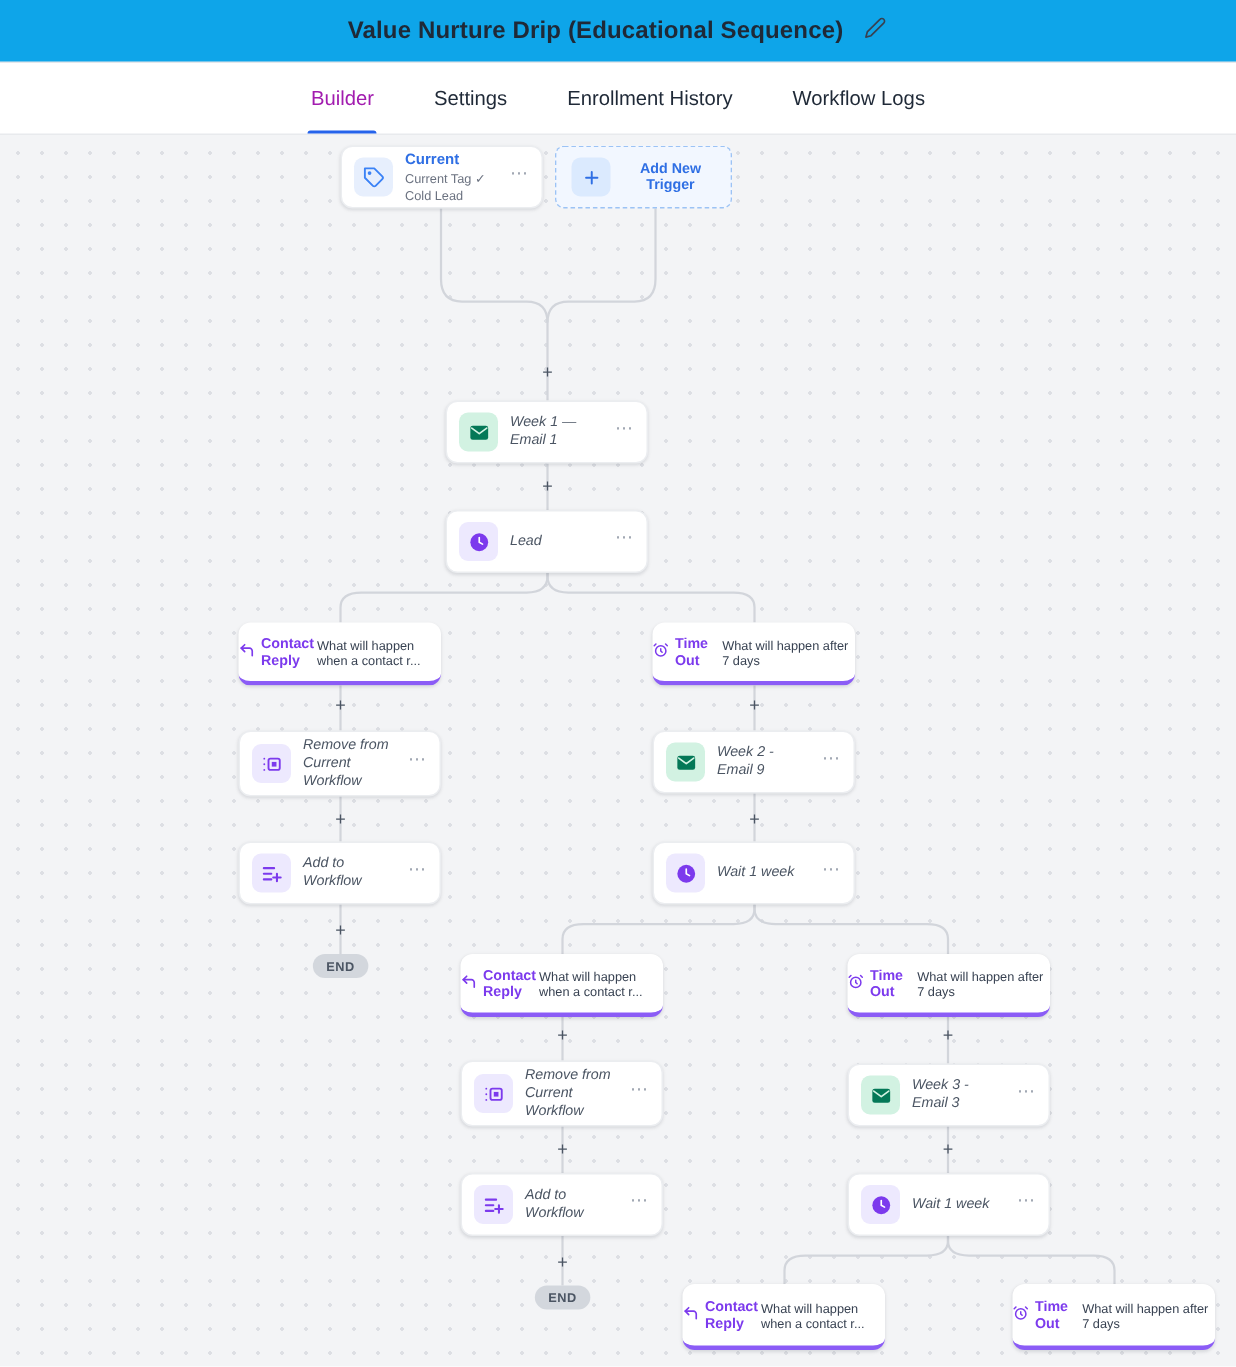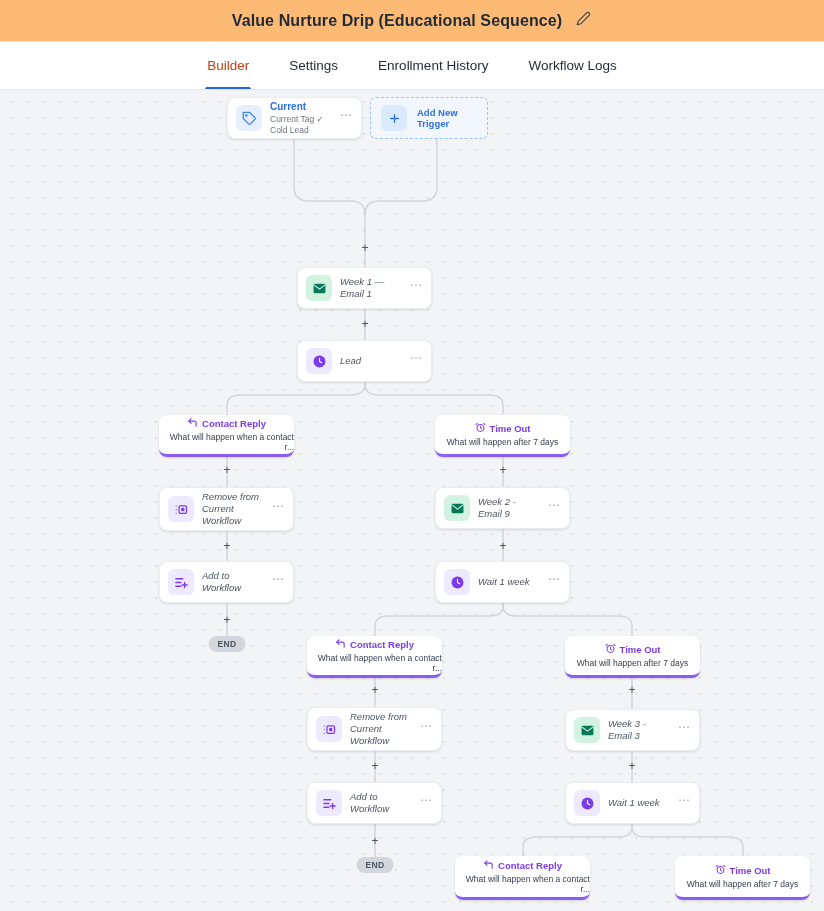--- a/index.html
+++ b/index.html
@@ -1,25 +1,25 @@
 <!DOCTYPE html>
 <html><head>
 <meta charset="utf-8">
 <style>
   * { margin:0; padding:0; box-sizing:border-box; }
   html,body { width:824px; height:911px; font-family:"Liberation Sans", sans-serif; background:#fff; overflow:hidden; }
 
   
-  .titlebar { height:42px; background:#fdba74; border-bottom:1px solid #e5e7eb; display:flex; align-items:center; justify-content:center; gap:12px; }
+  .titlebar { height:42px; background:#0ea5e9; border-bottom:1px solid #e5e7eb; display:flex; align-items:center; justify-content:center; gap:12px; }
   .titlebar h1 { font-size:16px; font-weight:600; color:#1f2937; letter-spacing:.1px; }
   .edit-btn { width:18px; height:18px; display:flex; align-items:center; justify-content:center; cursor:pointer; }
 
   .tabbar { height:48px; background:#fff; border-bottom:1px solid #e8eaed; display:flex; align-items:stretch; justify-content:center; gap:36px; }
   .tab { display:flex; align-items:center; font-size:13.5px; color:#1f2937; font-weight:500; position:relative; cursor:pointer; padding:0 2px; }
-  .tab.active { color:#c2410c; }
+  .tab.active { color:#a21caf; }
   .tab.active::after { content:""; position:absolute; left:0; right:0; bottom:0; height:2.5px; background:#2563eb; border-radius:2px 2px 0 0; }
 
   
   .canvas { position:relative; width:824px; height:821px; background:#f3f4f6;
     background-image: radial-gradient(#dddfe4 1.2px, transparent 1.2px);
     background-size:16px 16px; background-position:4px 4px; }
   .wires { position:absolute; left:0; top:0; pointer-events:none; }
 
   
   .node { position:absolute; width:135px; height:42px; background:#fff; border:1px solid #ebedf0; border-radius:8px;
@@ -30,26 +30,26 @@
   .chip.blue   { background:#e7effd; }
   .chip.bluelt { background:#dbeafe; }
   .chip.green  { background:#d2f2e2; }
   .chip.violet { background:#ede9fe; }
   .n-label { font-size:9.5px; color:#4b5563; font-weight:500; line-height:1.25; flex:1;font-style:italic; }
   .n-title-blue { font-size:10px; color:#2f6fe4; font-weight:700; line-height:1.3; }
   .n-sub { font-size:8.5px; color:#6b7280; line-height:1.3; margin-top:1px; }
   .menu { font-size:12px; color:#9ca3af; letter-spacing:1px; align-self:center; cursor:pointer; line-height:10px; padding-bottom:6px; }
 
   .add-trigger { position:absolute; width:118px; height:42px; background:#f2f7ff; border:1px dashed #9cc3f5; border-radius:6px;
-    display:flex; align-items:center; gap:10px; padding:0 10px; cursor:pointer; }
+    display:flex; align-items:center; gap:10px; padding:0 10px; cursor:pointer;text-align:center; }
   .add-trigger .lbl { font-size:9.5px; font-weight:700; color:#2f6fe4; }
 
   .branch { position:absolute; width:135px; height:42px; background:#fff; border-radius:8px;
     box-shadow:0 1px 2px rgba(16,24,40,.05), 0 1px 3px rgba(16,24,40,.08);
-    border-bottom:3px solid #8b5cf6; display:flex; flex-direction:column; align-items:center; justify-content:center; gap:2px; cursor:pointer;text-align:right; }
+    border-bottom:3px solid #8b5cf6; display:flex; flex-direction:row; align-items:center; justify-content:center; gap:2px; cursor:pointer; }
   .b-title { display:flex; align-items:center; gap:4px; font-size:9.5px; font-weight:700; color:#7c3aed; }
   .b-sub { font-size:8.5px; color:#374151; }
 
   .plus { position:absolute; transform:translate(-50%,-50%); font-size:12px; color:#4b5563; font-weight:400; line-height:1; }
   .endpill { position:absolute; transform:translateX(-50%); background:#d3d7dd; color:#4b5563; font-size:8.5px; font-weight:700;
     padding:3px 9px; border-radius:9px; letter-spacing:.3px; }
 </style>
 </head>
 <body>
 

